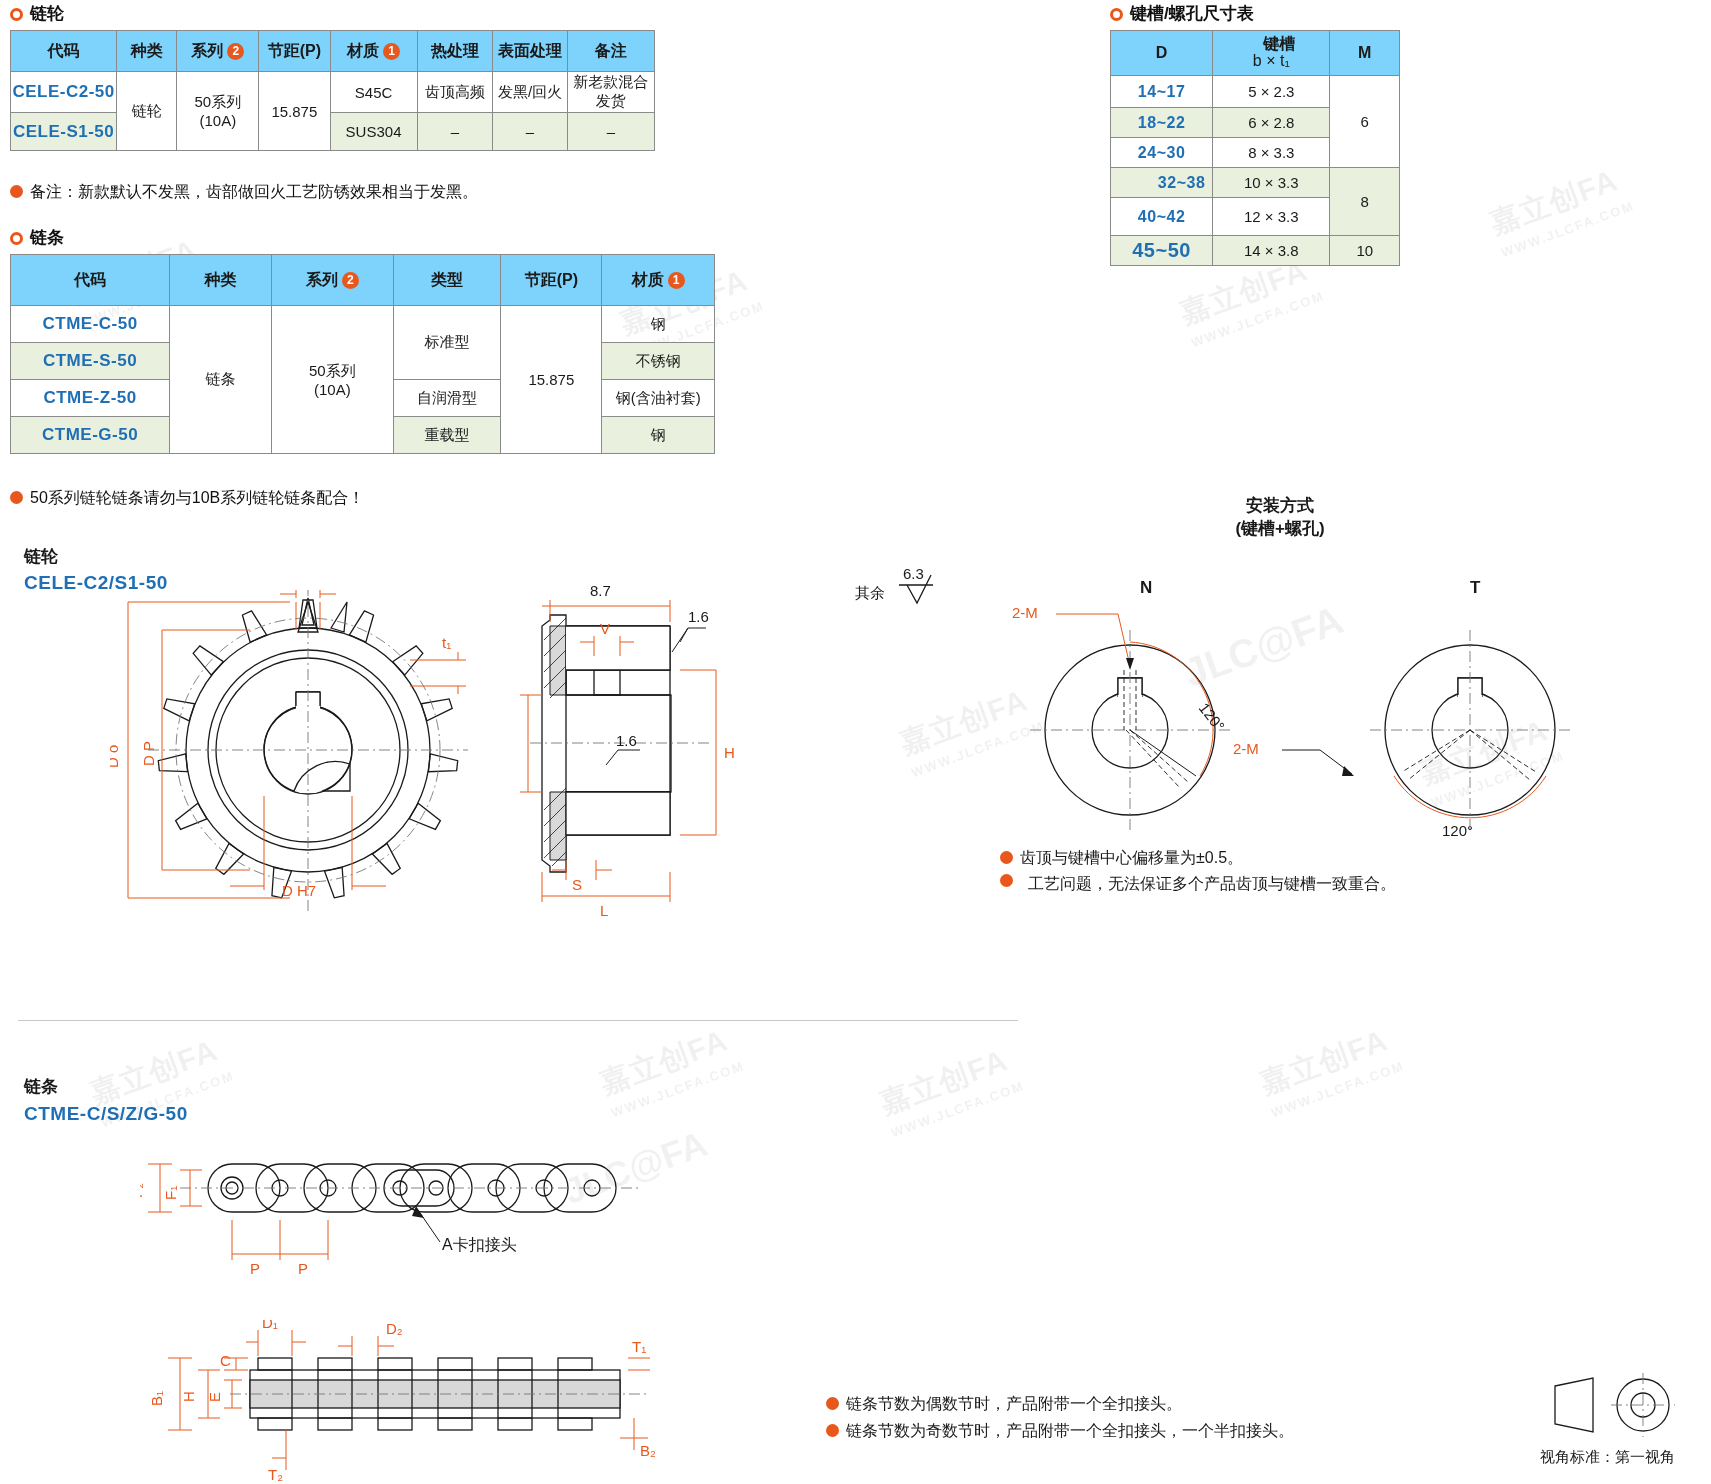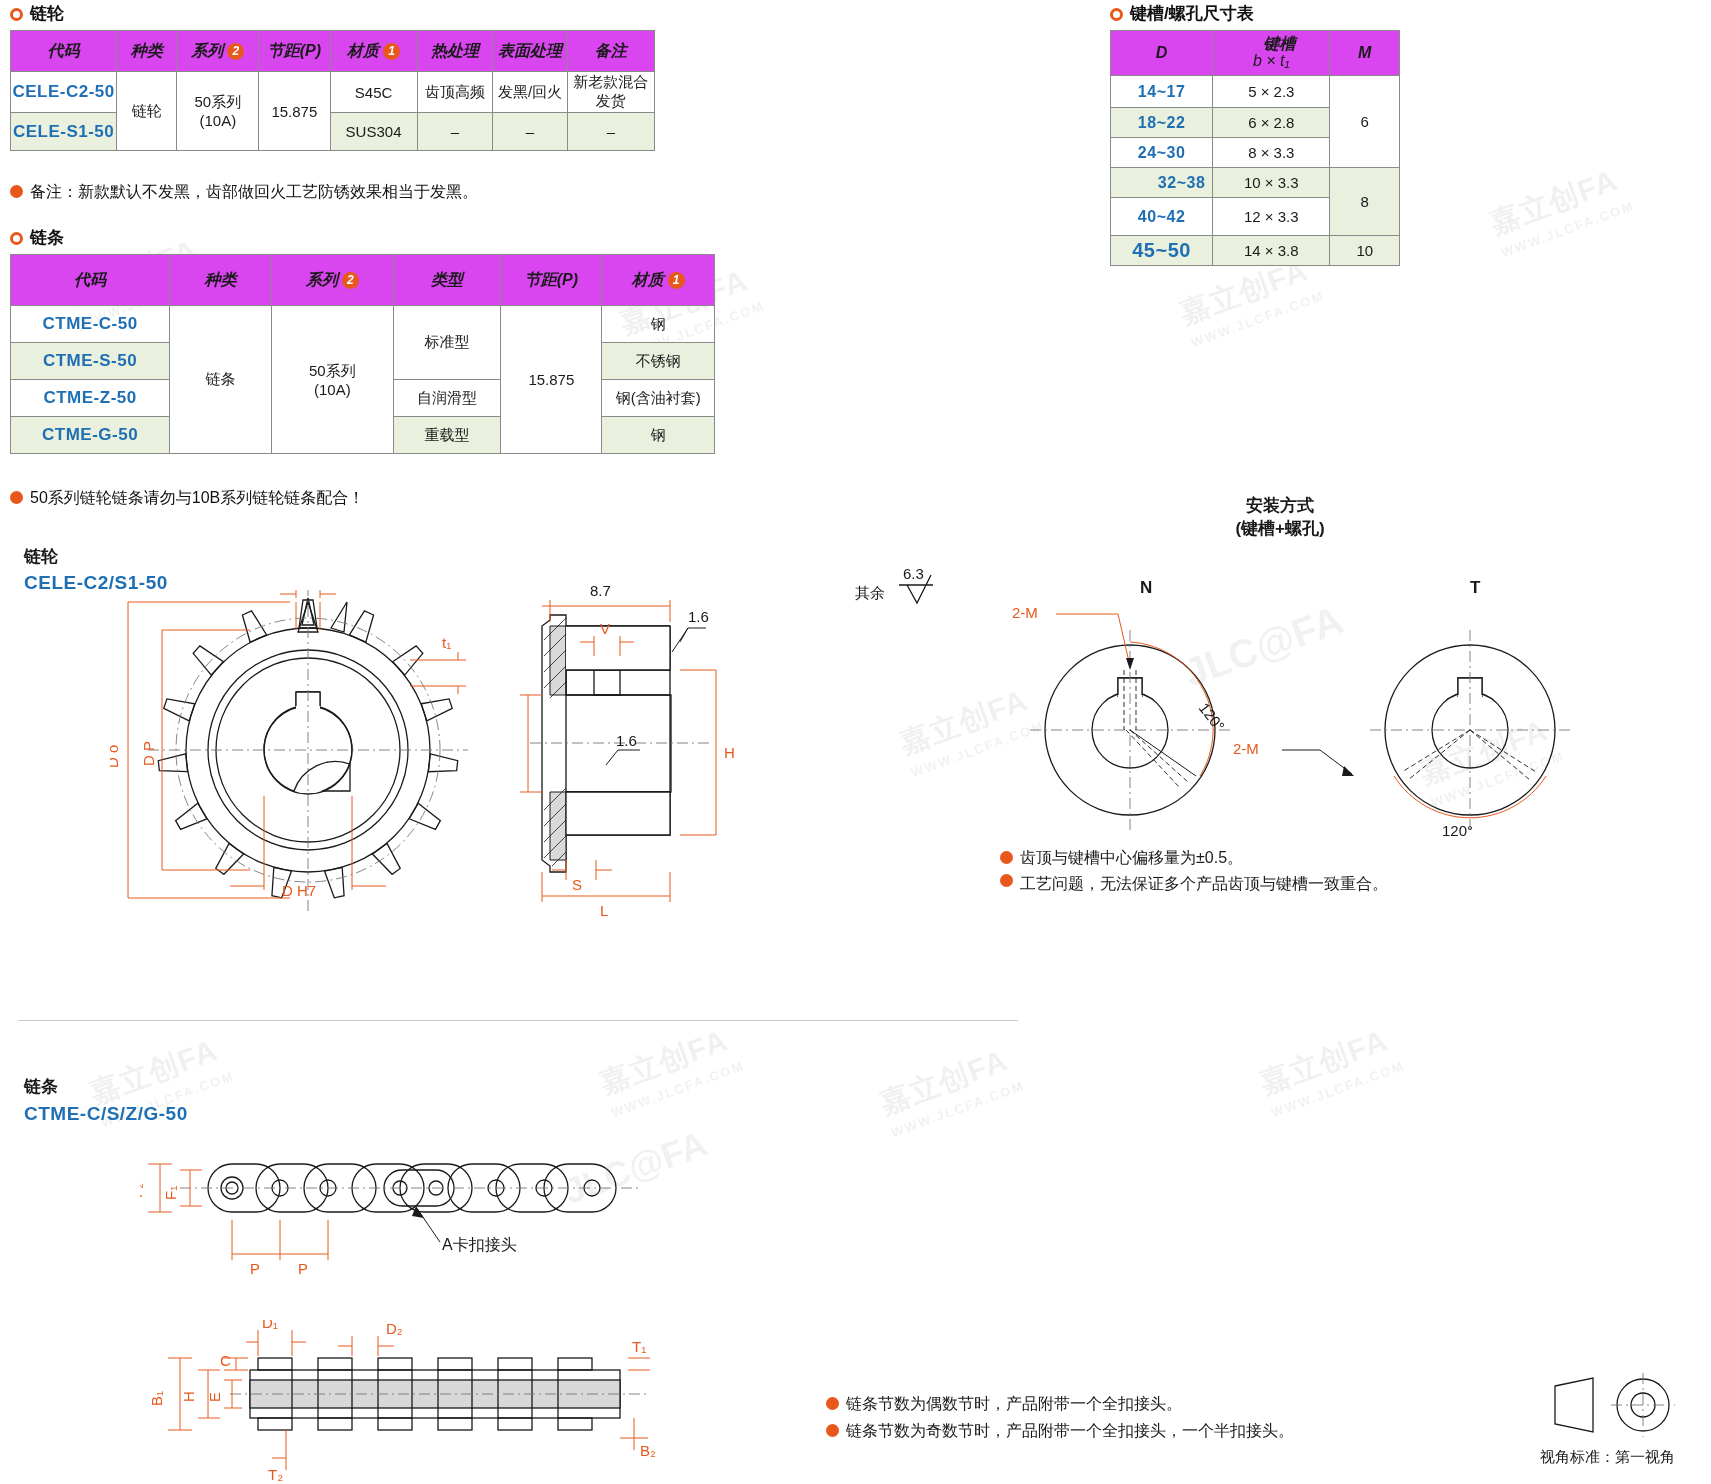--- a/index.html
+++ b/index.html
@@ -12,21 +12,21 @@
   .abs{position:absolute;}
   .bullet{
     display:inline-block;width:13px;height:13px;border-radius:50%;
     border:3px solid #e8581c;background:#fff;box-sizing:border-box;
     vertical-align:middle;margin-right:7px;position:relative;top:-1px;
   }
   .bullet.filled{background:#e8581c;border-color:#e8581c;}
   .sect-title{font-size:17px;font-weight:bold;color:#111;}
   table{border-collapse:collapse;}
   table td,table th{border:1px solid #8a8a8a;text-align:center;font-weight:normal;}
-  .hdr{background:#d946ef;font-weight:bold;font-size:16px;height:38px;font-style:italic;}
+  .hdr{background:#7dd3fc;font-weight:bold;font-size:16px;height:38px;}
   .code{color:#1f6fb5;font-weight:bold;font-size:17px;letter-spacing:.5px;}
   .greenrow{background:#e9f0de;}
   .note{font-size:16px;color:#111;}
   .numbadge{
     display:inline-block;width:17px;height:17px;border-radius:50%;
     background:#e8581c;color:#fff;font-size:12px;line-height:17px;
     text-align:center;vertical-align:middle;margin-left:4px;font-weight:bold;
   }
   .dimlbl{fill:#e8581c;font-size:15px;font-family:"Liberation Sans",sans-serif;}
   .dimlbl-b{fill:#1a1a1a;font-size:15px;font-family:"Liberation Sans",sans-serif;}
@@ -415,21 +415,21 @@
   <text x="-110" y="162" class="dimlbl" style="display:none;">2-M</text>
 </svg>
 <div class="abs" style="left:1233px;top:740px;color:#e8581c;font-size:15px;">2-M</div>
 <svg class="abs" style="left:1280px;top:740px;" width="110" height="50">
   <path d="M2,10 L40,10 L72,34" class="ln-thin"></path>
   <path d="M64,26 L74,36 L62,36 Z" fill="#1a1a1a"></path>
 </svg>
 
 <div class="abs" style="left:1000px;top:845px;font-size:16px;line-height:1.6;">
   <div><span class="bullet filled"></span><span>齿顶与键槽中心偏移量为±0.5。</span></div>
-  <div style="display:flex;">
+  <div style="display:flex;gap:8px;">
       <span class="bullet filled" style="margin-top:4px;flex:none;"></span>
       <span style="display:inline-block;max-width:420px;">工艺问题，无法保证多个产品齿顶与键槽一致重合。</span>
     </div>
 </div>
 
 <div class="abs divider" style="left:18px;top:1020px;width:1000px;"></div>
 
 <div class="abs lbl-big" style="left:24px;top:1075px;">链条</div>
 <div class="abs bluecode" style="left:24px;top:1103px;">CTME-C/S/Z/G-50</div>
 

